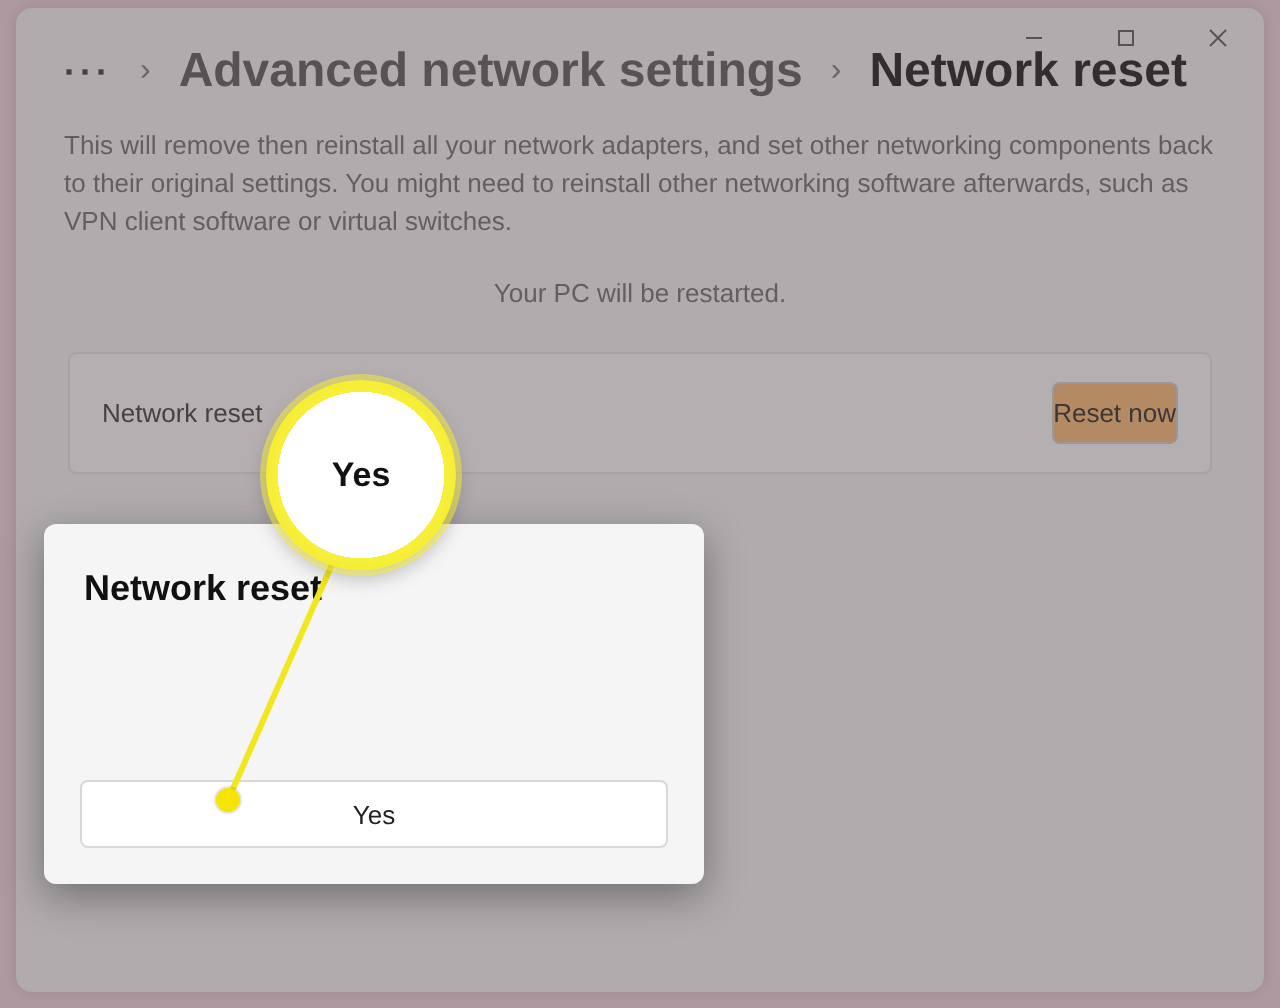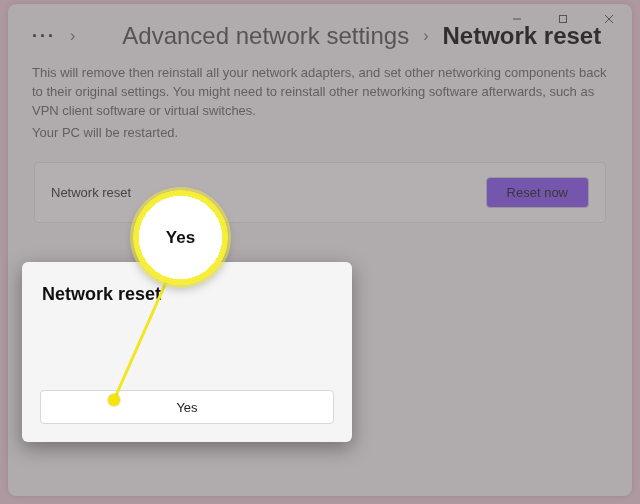--- a/index.html
+++ b/index.html
@@ -49,58 +49,58 @@
     letter-spacing: 2px;
     font-weight: 700;
     color: #333;
   }
   .breadcrumb .chev {
     font-size: 16px;
     color: #777;
   }
   .breadcrumb .link {
     color: #555;
-    font-weight: 400;
-    margin-left: 33px;
+    font-weight: 700;
   }
   .breadcrumb .current {
     font-weight: 700;
     color: #111;
   }
   .desc {
     font-size: 13px;
     color: #6a6a6a;
     line-height: 1.45;
     max-width: 580px;
-    margin-bottom: 4px;
+    margin-bottom: 18px;
   }
   .restart {
     font-size: 13px;
     color: #6a6a6a;
     margin-bottom: 22px;
+    text-align: center;
   }
   .card {
     border: 1px solid #e5e5e5;
     background: #fdfdfd;
     border-radius: 4px;
     padding: 14px 16px;
     display: flex;
     align-items: center;
     justify-content: space-between;
     margin: 0 2px;
   }
   .card-label {
     font-size: 13px;
     color: #333;
   }
   .reset-btn {
-    background: #8b5cf6;
+    background: #fdba74;
     border: 1px solid #d0d0d0;
     border-radius: 4px;
-    padding: 7px 20px;
+    padding: 7px 0;
     font-size: 13px;
     color: #222;
     cursor: pointer;
   }
 
   .overlay {
     position: absolute;
     inset: 0;
     background: rgba(90,80,85,0.45);
   }

